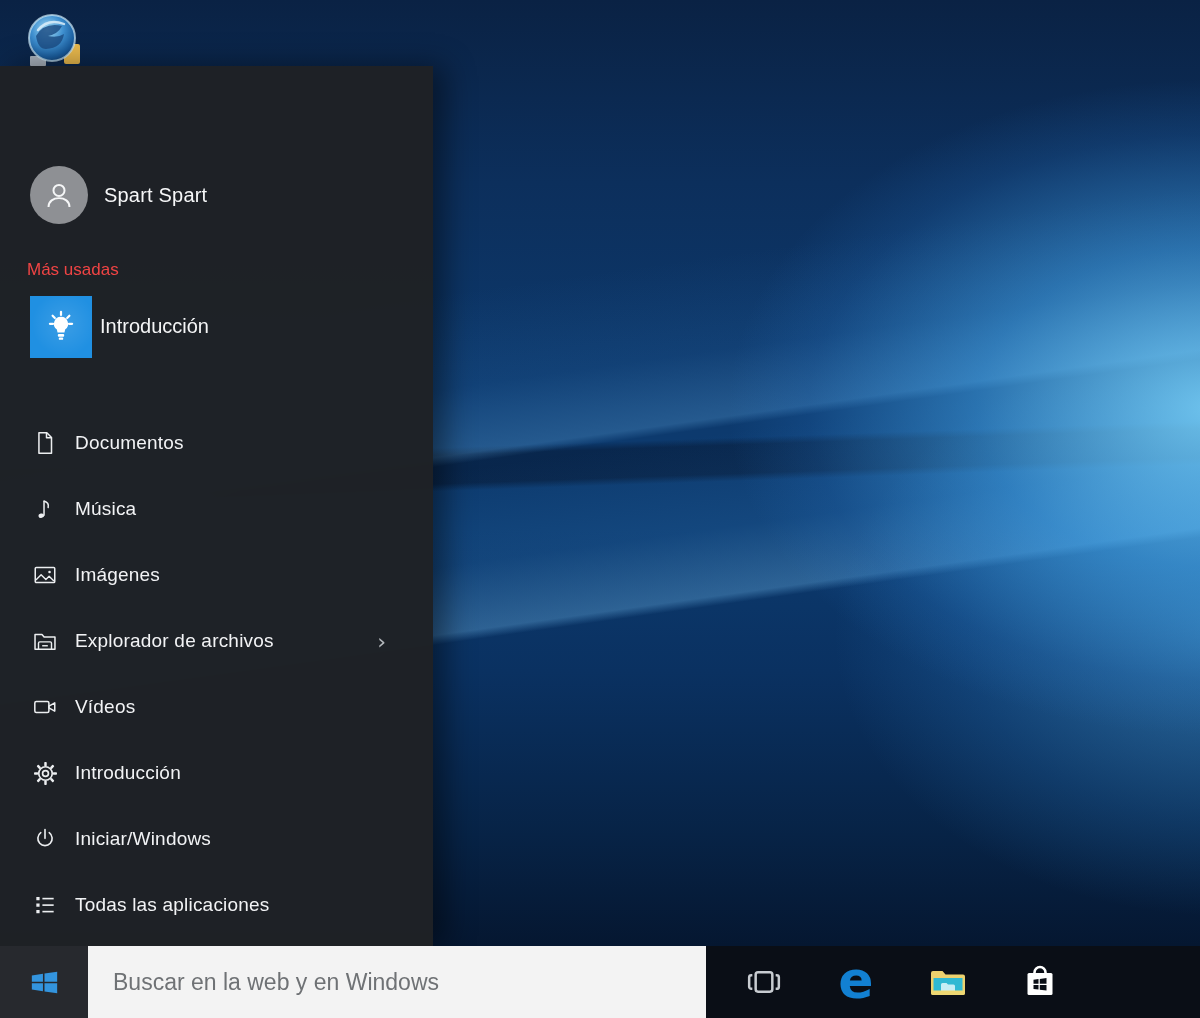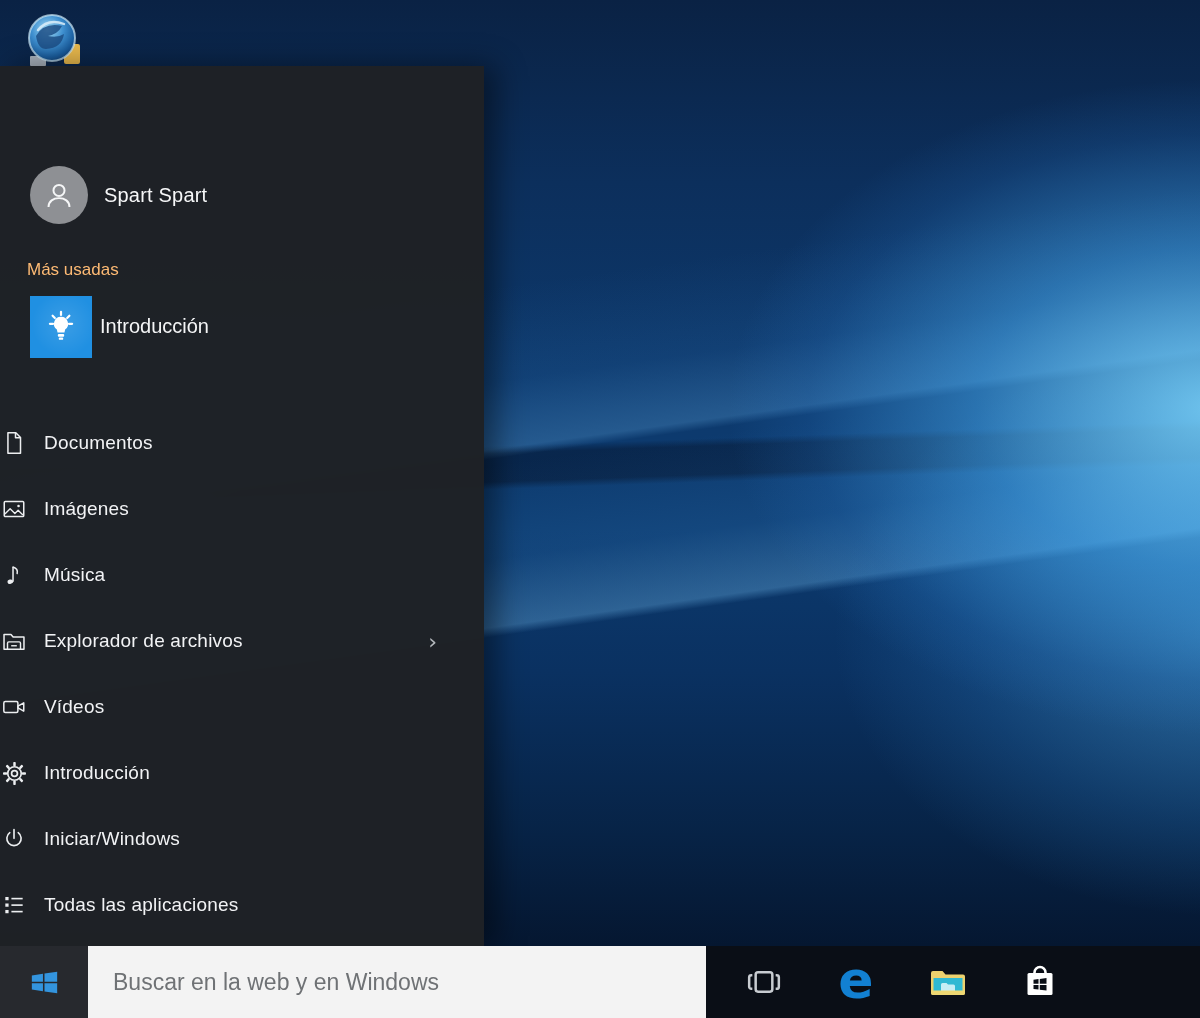--- a/index.html
+++ b/index.html
@@ -17,38 +17,38 @@
       linear-gradient(352deg, rgba(0,0,0,0) 55.5%, rgba(110,185,240,.25) 56.3%, rgba(55,130,200,.12) 62%, rgba(0,0,0,0) 70%),
       linear-gradient(358deg, rgba(0,0,0,0) 52.2%, rgba(5,20,45,.55) 52.9%, rgba(5,20,45,.5) 55.6%, rgba(0,0,0,0) 56.3%),
       linear-gradient(180deg, #0a2244 0%, #0c2f5c 18%, #0d3a6e 40%, #0c3a6e 52%, #0a3161 66%, #072346 82%, #040f23 100%);
   }
 
   
   .desktop-shortcut { position:absolute; left:24px; top:6px; width:64px; height:64px; z-index:1; }
 
   
   .start-menu {
-    position:absolute; left:0; top:66px; width:484px; height:880px; z-index:5;
+    position:absolute; left:0; top:66px; width:433px; height:880px; z-index:5;
     background:rgba(30,34,38,.985);
     box-shadow:12px 0 28px rgba(0,0,0,.45);
     color:#f2f3f5;
   }
   .user-row { position:absolute; top:99px; left:30px; height:60px; display:flex; align-items:center; }
   .avatar { width:58px; height:58px; border-radius:50%; background:#8e9094; display:flex; align-items:center; justify-content:center; }
   .user-name { margin-left:16px; font-size:20px; color:#f6f7f8; letter-spacing:.2px; }
 
-  .section-header { position:absolute; top:194px; left:27px; font-size:17px; color:#fdba74; }
+  .section-header { position:absolute; top:194px; left:27px; font-size:17px; color:#ef4444; }
 
   .tile-row { position:absolute; top:229px; left:30px; height:63px; display:flex; align-items:center; }
   .tile { width:62px; height:62px; background:#2090e2; display:flex; align-items:center; justify-content:center;
           background-image:radial-gradient(46px 46px at 55% 45%, rgba(255,255,255,.12), rgba(0,0,0,0) 70%); }
   .tile-label { margin-left:8px; font-size:20px; color:#f4f5f6; }
 
   .nav-list { position:absolute; top:344px; left:0; width:100%; list-style:none; }
-  .nav-item { height:66px; display:flex; align-items:center; cursor:default; }
+  .nav-item { height:66px; display:flex; align-items:center; padding-left:31px; cursor:default; }
   .icon-box { width:28px; display:flex; justify-content:center; align-items:center; }
   .nav-label { margin-left:16px; font-size:19px; color:#f2f3f5; letter-spacing:.2px; }
   .submenu-chevron { margin-left:auto; margin-right:47px; font-size:22px; color:#b4b8bc; font-family:"DejaVu Sans",sans-serif; }
 
   
   .taskbar { position:absolute; left:0; bottom:0; width:1200px; height:72px; z-index:10; background:#0a0e16; }
   .taskbar-left-strip { position:absolute; left:0; top:0; width:433px; height:72px; background:#27292e; }
   .start-button { position:absolute; left:0; top:0; width:88px; height:72px; display:flex; align-items:center; justify-content:center; cursor:pointer; }
   .search-box { position:absolute; left:88px; top:0; width:618px; height:72px; background:#f3f3f3; display:flex; align-items:center;justify-content:center; }
   .search-input { width:100%; height:100%; border:none; outline:none; background:transparent; padding-left:25px; font-size:23px; color:#555; font-family:"Liberation Sans",sans-serif; }
@@ -122,37 +122,37 @@
         <path d="M13.4 2.8v4.4h4.4" fill="none" stroke="#eceef0" stroke-width="1.4" stroke-linejoin="round"></path>
       </svg>
         </span>
       <span class="nav-label">Documentos</span>
     </li>
 
 
     <li class="nav-item">
       <span class="icon-box">
           <svg width="26" height="26" viewBox="0 0 24 24">
+        <ellipse cx="8.6" cy="18.2" rx="2.6" ry="2" fill="#eceef0" transform="rotate(-14 8.6 18.2)"></ellipse>
+        <path d="M11.1 18.2 V4.6" stroke="#eceef0" stroke-width="1.4" fill="none"></path>
+        <path d="M11.1 4.6 c3.2 1 4.6 2.8 3.8 6" stroke="#eceef0" stroke-width="1.4" fill="none" stroke-linecap="round"></path>
+      </svg>
+        </span>
+      <span class="nav-label">Música</span>
+    </li>
+
+    <li class="nav-item">
+      <span class="icon-box">
+          <svg width="26" height="26" viewBox="0 0 24 24">
         <rect x="3" y="5" width="18" height="14" rx="1" fill="none" stroke="#eceef0" stroke-width="1.4"></rect>
         <path d="M3.6 16.6 l4.8-4.8 4.4 4.4 3-3 4.4 4.4" fill="none" stroke="#eceef0" stroke-width="1.3" stroke-linejoin="round"></path>
         <circle cx="16.2" cy="9.2" r="1.2" fill="#eceef0"></circle>
       </svg>
         </span>
       <span class="nav-label">Imágenes</span>
-    </li>
-
-    <li class="nav-item">
-      <span class="icon-box">
-          <svg width="26" height="26" viewBox="0 0 24 24">
-        <ellipse cx="8.6" cy="18.2" rx="2.6" ry="2" fill="#eceef0" transform="rotate(-14 8.6 18.2)"></ellipse>
-        <path d="M11.1 18.2 V4.6" stroke="#eceef0" stroke-width="1.4" fill="none"></path>
-        <path d="M11.1 4.6 c3.2 1 4.6 2.8 3.8 6" stroke="#eceef0" stroke-width="1.4" fill="none" stroke-linecap="round"></path>
-      </svg>
-        </span>
-      <span class="nav-label">Música</span>
     </li>
 
     <li class="nav-item">
       <span class="icon-box">
           <svg width="26" height="26" viewBox="0 0 24 24">
         <path d="M2.8 6 h6.4 l2 2.4 h10 v11.2 h-18.4z" fill="none" stroke="#eceef0" stroke-width="1.4" stroke-linejoin="round"></path>
         <path d="M6 19.6 v-5.6 q0-1.2 1.2-1.2 h9.6 q1.2 0 1.2 1.2 v5.6" fill="none" stroke="#eceef0" stroke-width="1.3"></path>
         <path d="M9.4 16.4 h5.2" stroke="#eceef0" stroke-width="1.3"></path>
       </svg>
         </span>

